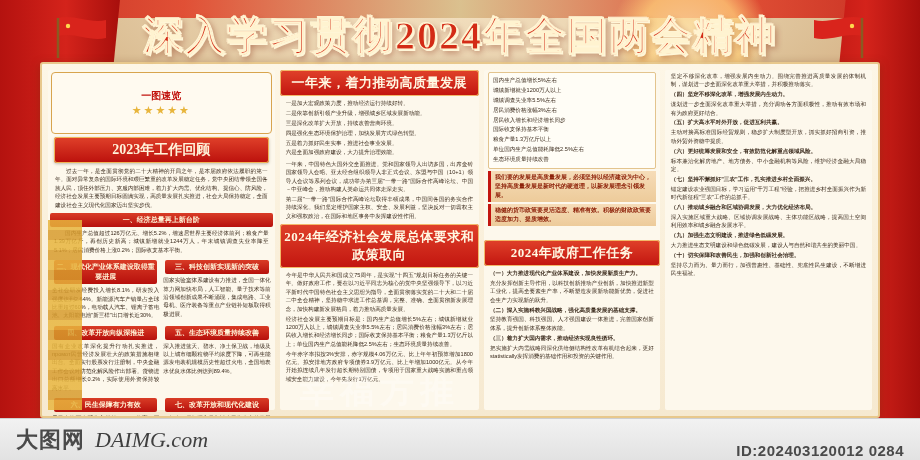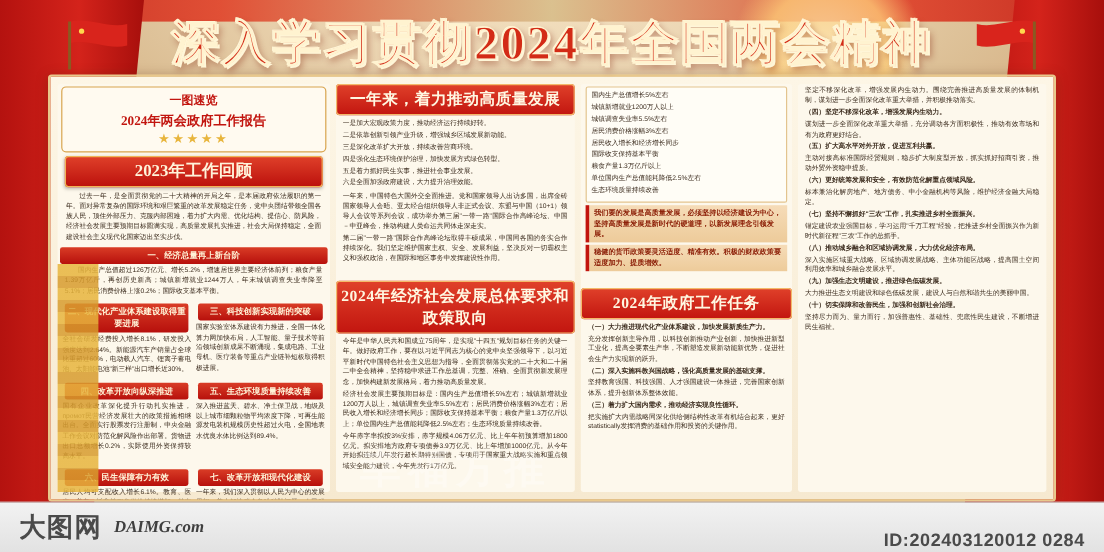--- a/index.html
+++ b/index.html
@@ -86,21 +86,21 @@
   }
   .badge-red.big { font-size:13px; padding:4px; }
   .p {
     font-size:5.6px; line-height:1.5; color:#3a2a1c; text-align:justify;
     margin:0 0 2px 0;
   }
   .p.ind { text-indent:11px; }
   
   .c1top {
     border:1px solid #d8a44e; border-radius:4px; margin:2px 3px 3px;
-    padding:4px 5px; background:#fffaf0;
+    padding:16px 5px; background:#fffaf0;
   }
   .c1top .l1 { text-align:center; color:#c2150f; font-weight:bold; font-size:10px; font-family:"Liberation Serif",serif;}
   .c1top .l2 { text-align:center; color:#c2150f; font-weight:bold; font-size:11px; margin-top:2px; font-family:"Liberation Serif",serif;}
   .stars { text-align:center; color:#e8b53c; font-size:11px; letter-spacing:2px; margin-top:1px;}
   .banner2023 {
     margin:3px 6px 4px; background: linear-gradient(180deg,#e0412a,#bb100c);
     color:#fff3da; font-family:"Liberation Serif",serif; font-weight:bold;
     font-size:14px; text-align:center; padding:4px 0; border-radius:3px;
     box-shadow: inset 0 0 0 1px #f0b457, 0 1px 3px rgba(0,0,0,.25);
   }
@@ -134,21 +134,21 @@
   
   .footer {
     position:absolute; left:0; right:0; bottom:0; height:42px;
     background:linear-gradient(180deg,#f2f2f2,#e2e2e2);
     border-top:1px solid #cfcfcf;
     display:flex; align-items:center; justify-content:space-between;
     padding:0 16px;
   }
   .wm-left { display:flex; align-items:center; gap:10px; }
   .wm-cn { font-family:"Liberation Serif",serif; font-size:22px; color:#4a4a4a; font-weight:bold; letter-spacing:1px;}
-  .wm-en { font-family:"Liberation Serif",serif; font-size:14px; color:#3f3f3f; font-weight:bold; font-style:italic;}
+  .wm-en { font-family:"Liberation Serif",serif; font-size:22px; color:#3f3f3f; font-weight:normal; font-style:italic;}
   .wm-id { font-family:"Liberation Sans",sans-serif; font-size:15px; color:#4a4a4a; font-weight:bold; letter-spacing:.5px;margin-top:21px;}
   .ghost {
     position:absolute; left:300px; bottom:46px; font-size:34px; color:rgba(255,255,255,.35);
     font-family:"Liberation Serif",serif; font-weight:bold; letter-spacing:6px;
     pointer-events:none; z-index:7;
   }
 </style>
 </head>
 <body>
 
@@ -171,21 +171,20 @@
 
   <div class="title-wrap">
     <div class="title">深入学习贯彻2024年全国两会精神</div>
   </div>
 
   <div class="board">
 
     <div class="col col1">
       <div class="c1top">
         <div class="l1">一图速览</div>
-        <div class="l2">2024年两会政府工作报告</div>
         <div class="stars">★★★★★</div>
       </div>
       <div class="banner2023">2023年工作回顾</div>
       <div class="c1body">
         <p class="p ind">过去一年，是全面贯彻党的二十大精神的开局之年，是本届政府依法履职的第一年。面对异常复杂的国际环境和艰巨繁重的改革发展稳定任务，党中央团结带领全国各族人民，顶住外部压力、克服内部困难，着力扩大内需、优化结构、提信心、防风险，经济社会发展主要预期目标圆满实现，高质量发展扎实推进，社会大局保持稳定，全面建设社会主义现代化国家迈出坚实步伐。</p>
       </div>
 
       <div>
         <div class="subbar">一、经济总量再上新台阶</div>
         <div class="pad">
@@ -230,21 +229,21 @@
       <div class="pad" style="margin-top:3px">
         <p class="li">一是加大宏观政策力度，推动经济运行持续好转。</p>
         <p class="li">二是依靠创新引领产业升级，增强城乡区域发展新动能。</p>
         <p class="li">三是深化改革扩大开放，持续改善营商环境。</p>
         <p class="li">四是强化生态环境保护治理，加快发展方式绿色转型。</p>
         <p class="li">五是着力抓好民生实事，推进社会事业发展。</p>
         <p class="li">六是全面加强政府建设，大力提升治理效能。</p>
         <p class="li" style="margin-top:3px">一年来，中国特色大国外交全面推进。党和国家领导人出访多国，出席金砖国家领导人会晤、亚太经合组织领导人非正式会议、东盟与中国（10+1）领导人会议等系列会议，成功举办第三届"一带一路"国际合作高峰论坛、中国－中亚峰会，推动构建人类命运共同体走深走实。</p>
         <p class="li">第二届"一带一路"国际合作高峰论坛取得丰硕成果，中国同各国的务实合作持续深化。我们坚定维护国家主权、安全、发展利益，坚决反对一切霸权主义和强权政治，在国际和地区事务中发挥建设性作用。</p>
       </div>
-      <div class="badge-red big" style="margin-top:14px">2024年经济社会发展总体要求和政策取向</div>
+      <div class="badge-red big" style="margin-top:4px">2024年经济社会发展总体要求和政策取向</div>
       <div class="pad" style="margin-top:3px">
         <p class="li">今年是中华人民共和国成立75周年，是实现"十四五"规划目标任务的关键一年。做好政府工作，要在以习近平同志为核心的党中央坚强领导下，以习近平新时代中国特色社会主义思想为指导，全面贯彻落实党的二十大和二十届二中全会精神，坚持稳中求进工作总基调，完整、准确、全面贯彻新发展理念，加快构建新发展格局，着力推动高质量发展。</p>
         <p class="li">经济社会发展主要预期目标是：国内生产总值增长5%左右；城镇新增就业1200万人以上，城镇调查失业率5.5%左右；居民消费价格涨幅3%左右；居民收入增长和经济增长同步；国际收支保持基本平衡；粮食产量1.3万亿斤以上；单位国内生产总值能耗降低2.5%左右；生态环境质量持续改善。</p>
         <p class="li">今年赤字率拟按3%安排，赤字规模4.06万亿元、比上年年初预算增加1800亿元。拟安排地方政府专项债券3.9万亿元、比上年增加1000亿元。从今年开始拟连续几年发行超长期特别国债，专项用于国家重大战略实施和重点领域安全能力建设，今年先发行1万亿元。</p>
       </div>
     </div>
 
     <div class="col col3">
       <div class="box-soft">
         <p class="li">国内生产总值增长5%左右</p>

